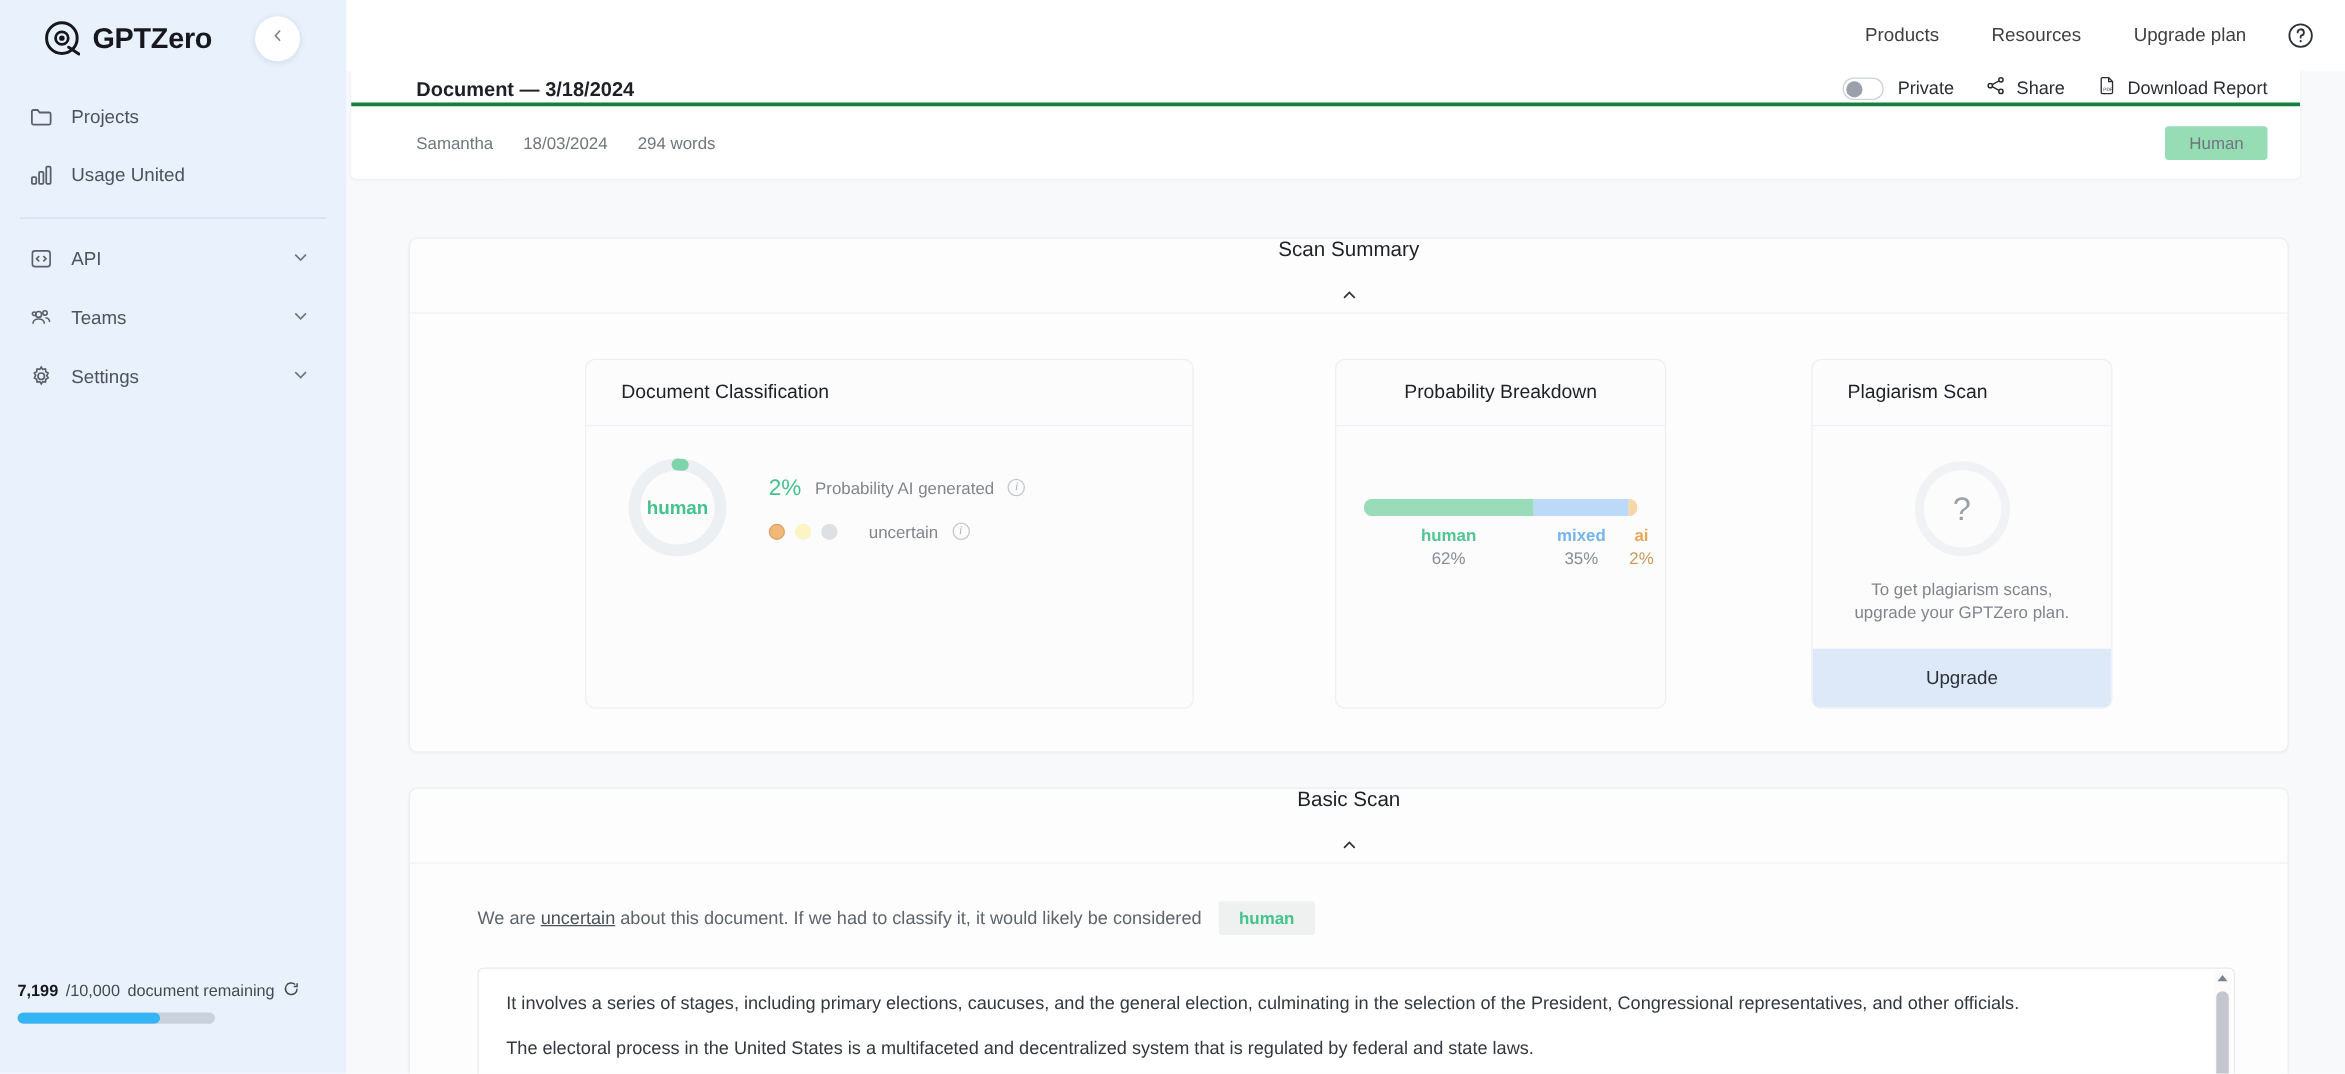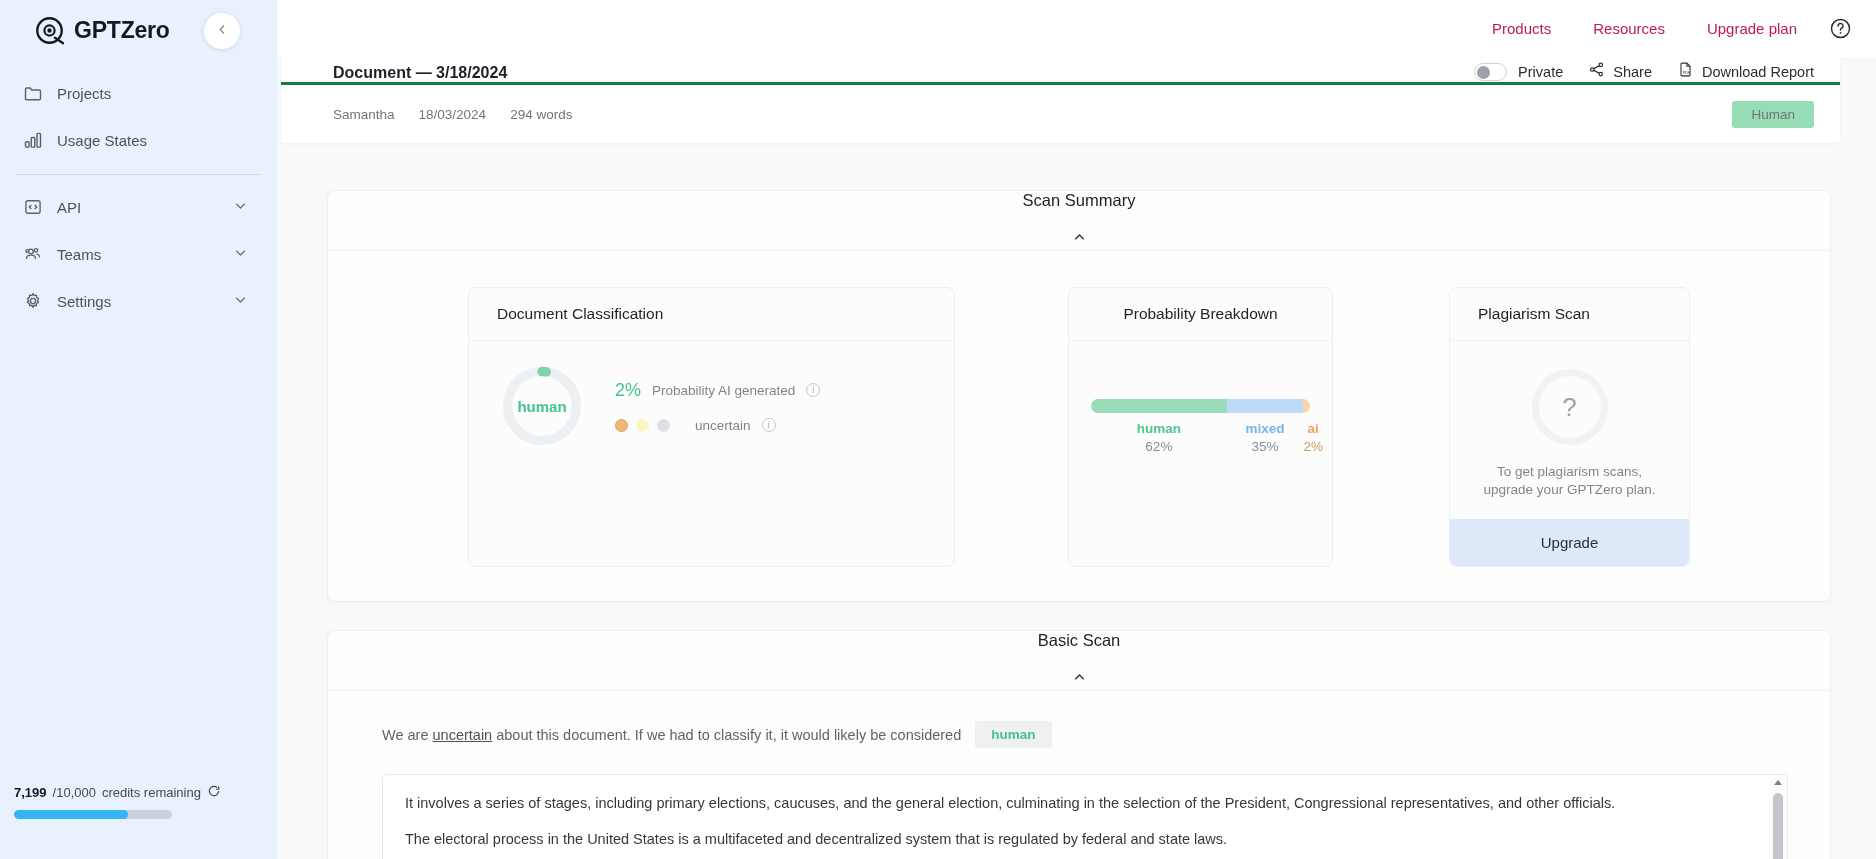--- a/index.html
+++ b/index.html
@@ -79,21 +79,21 @@
     width: 230px; height: 160px; border: 2px solid #edf1f6;
     border-radius: 50%; pointer-events: none;
   }
   .topbar {
     position: absolute; top: 0; left: 0; right: 0; height: 57px;
     background: #ffffff;
     display: flex; align-items: center; justify-content: flex-end;
     padding-right: 24px; gap: 0px; z-index: 20;
   }
   .topbar a {
-    font-size: 15px; color: #be185d; text-decoration: none;
+    font-size: 15px; color: #404040; text-decoration: none;
     padding: 0 21px; cursor: pointer; font-weight: 500;
   }
   .help-icon {
     width: 24px; height: 24px; margin-left: 10px; cursor: pointer;
     display:flex;align-items:center;justify-content:center;
   }
 
   
   .doc-card {
     position: absolute; top: 37px; left: 4px; right: 36px;
@@ -270,21 +270,21 @@
       </div>
 
       <div class="nav-item">
         <span class="ico">
           <svg viewBox="0 0 24 24" width="20" height="20" fill="none" stroke="#5a6069" stroke-width="1.7">
             <rect x="3" y="14" width="4.2" height="6.5" rx="1"></rect>
             <rect x="9.9" y="9" width="4.2" height="11.5" rx="1"></rect>
             <rect x="16.8" y="4" width="4.2" height="16.5" rx="1"></rect>
           </svg>
         </span>
-        <span>Usage States</span>
+        <span>Usage United</span>
       </div>
 
       <div class="nav-sep"></div>
 
       <div class="nav-item">
         <span class="ico">
           <svg viewBox="0 0 24 24" width="20" height="20" fill="none" stroke="#5a6069" stroke-width="1.6">
             <rect x="3.5" y="4.5" width="17" height="15" rx="2.5"></rect>
             <path d="M10 9.5 7.5 12 10 14.5M14 9.5 16.5 12 14 14.5"></path>
           </svg>
@@ -330,21 +330,21 @@
         </span>
       </div>
     </nav>
 
     <div class="credits">
       <div class="credits-line">
         <span class="num">7,199</span>
         <span>
           <span>/</span><span>10,000</span>
         </span>
-        <span>credits remaining</span>
+        <span>document remaining</span>
         <span>
           <svg viewBox="0 0 24 24" width="14" height="14" fill="none" stroke="#44494f" stroke-width="2">
             <path d="M20 12a8 8 0 1 1-2.6-5.9"></path>
               <path d="M20 4.4V9h-4.6"></path>
           </svg>
         </span>
       </div>
       <div class="credits-bar">
         <div class="credits-fill" id="credits-fill" style="width: 72%;"></div>
       </div>

